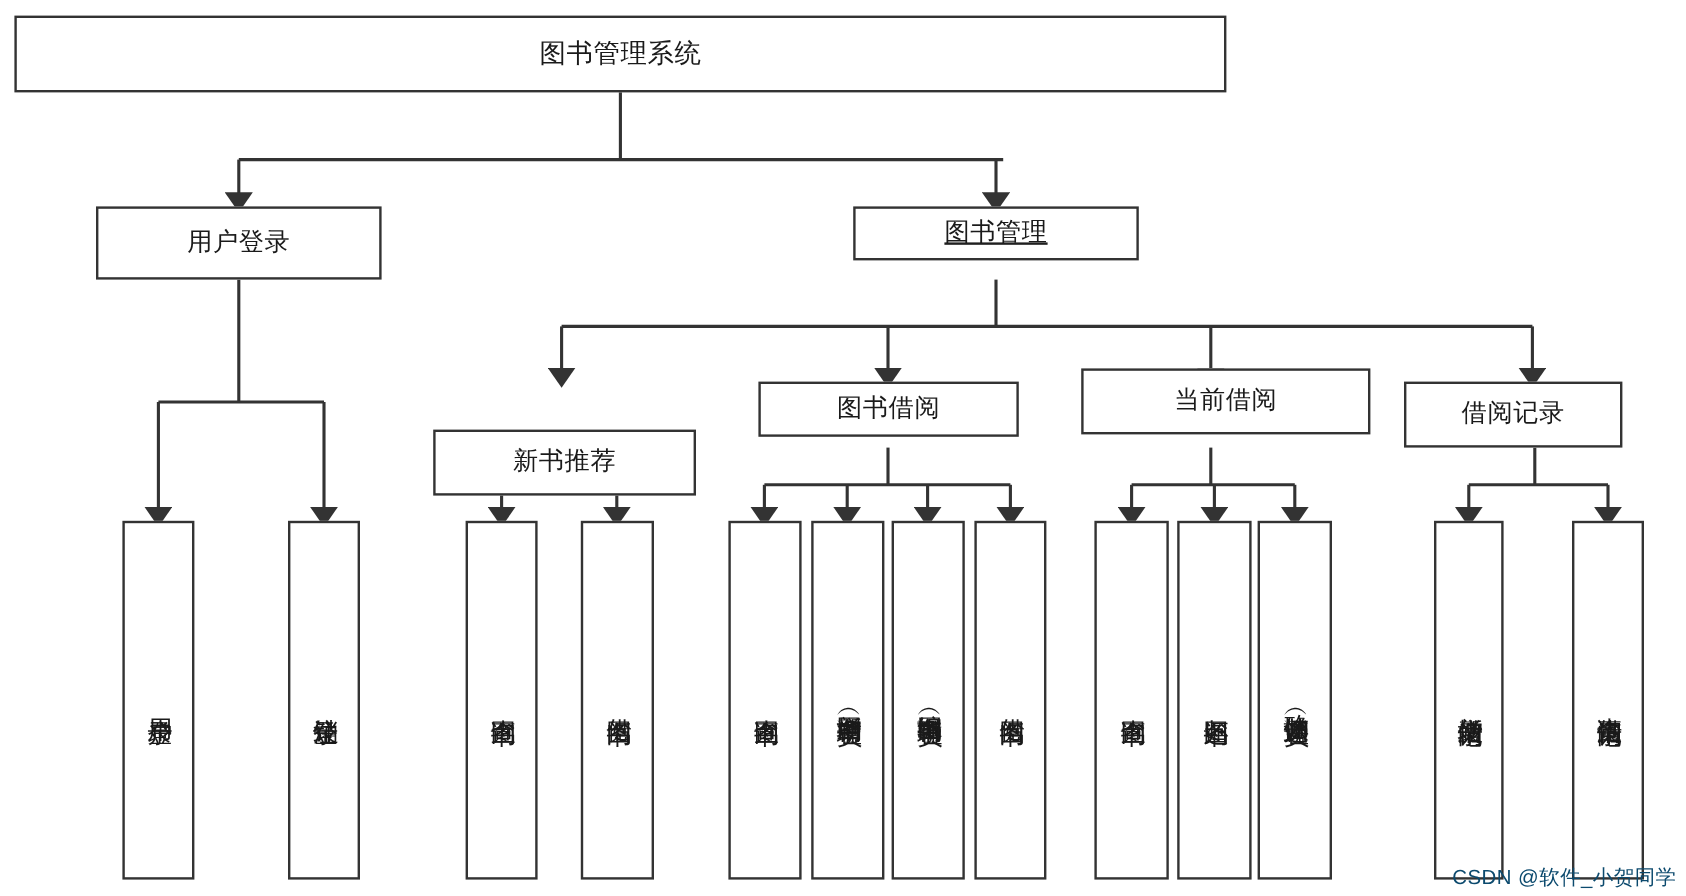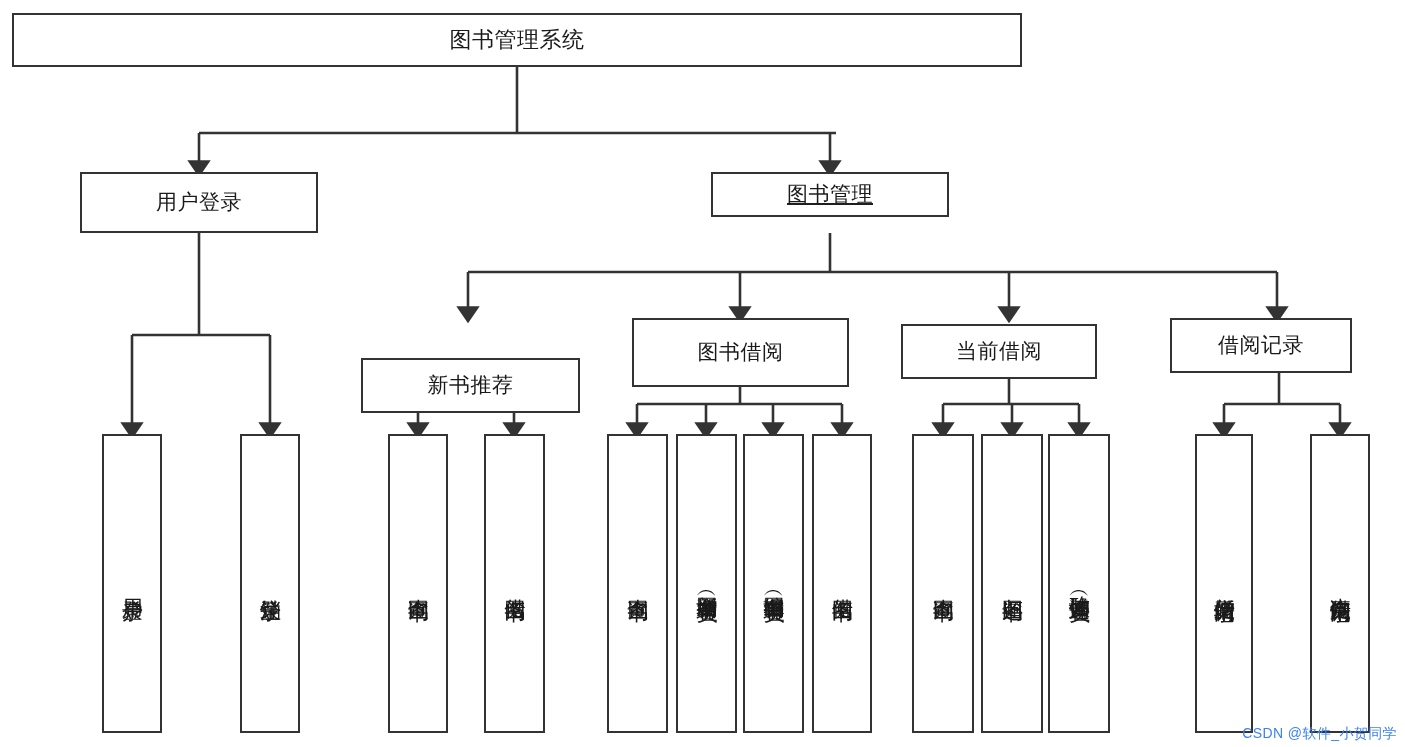--- a/index.html
+++ b/index.html
@@ -57,22 +57,22 @@
     font-size: 21px;
     line-height: 1.18;
     letter-spacing: 1px;
     white-space: normal;
     max-height: 100%;
   }
   #watermark {
     position: absolute;
     right: 8px;
     bottom: 4px;
-    font-size: 14px;
-    color: #3b82f6;
+    font-size: 17px;
+    color: #0c4a6e;
     letter-spacing: 0.4px;
     z-index: 3;
     white-space: nowrap;
     user-select: none;
   }
 </style>
 </head>
 <body>
 
 <div id="diagram-root">
@@ -123,38 +123,38 @@
       <path d="M1012,404 L1012,428" marker-end="url(#arrowhead)"></path>
       <path d="M1079,404 L1079,428" marker-end="url(#arrowhead)"></path>
 
       <path d="M1279,373 L1279,404"></path>
       <path d="M1224,404 L1340,404"></path>
       <path d="M1224,404 L1224,428" marker-end="url(#arrowhead)"></path>
       <path d="M1340,404 L1340,428" marker-end="url(#arrowhead)"></path>
     </g>
   </svg>
 
-  <div class="node root" style="left: 12px; top: 13px; width: 1010px; height: 54px;">
+  <div class="node root" style="left: 12px; top: 13px; width: 1010px; height: 64px;">
     <span class="node-label">图书管理系统</span>
   </div>
 
   <div class="node" style="left: 80px; top: 172px; width: 238px; height: 61px;">
     <span class="node-label">用户登录</span>
   </div>
   <div class="node" style="left: 711px; top: 172px; width: 238px; height: 45px; text-decoration: underline;">
     <span class="node-label">图书管理</span>
   </div>
 
   <div class="node" style="left: 361px; top: 318px; width: 219px; height: 55px; margin-top: 40px;">
     <span class="node-label">新书推荐</span>
   </div>
-  <div class="node" style="left: 632px; top: 318px; width: 217px; height: 69px;">
+  <div class="node" style="left: 632px; top: 318px; width: 217px; height: 46px;">
     <span class="node-label">图书借阅</span>
   </div>
-  <div class="node" style="left: 901px; top: 324px; width: 196px; height: 55px; justify-content: center;">
+  <div class="node" style="left: 901px; top: 307px; width: 241px; height: 55px; justify-content: center;">
     <span class="node-label">当前借阅</span>
   </div>
   <div class="node" style="left: 1170px; top: 318px; width: 182px; height: 55px;">
     <span class="node-label">借阅记录</span>
   </div>
 
   <div class="node leaf" style="left: 102px; top: 434px; width: 60px; height: 299px;">
     <span class="node-label">用户登录</span>
   </div>
   <div class="node leaf" style="left: 240px; top: 434px; width: 60px; height: 299px;">

